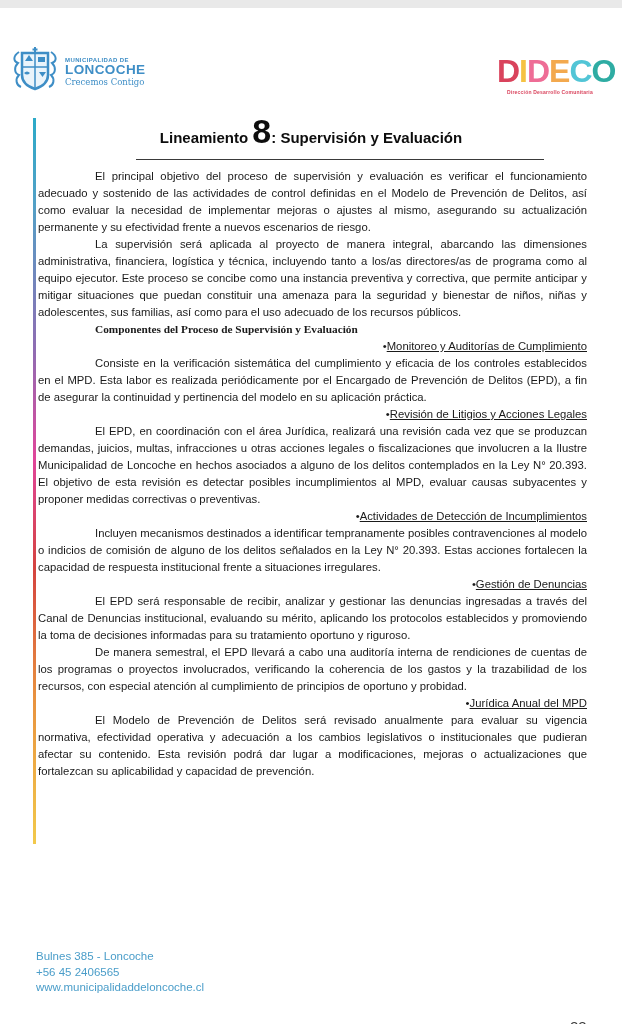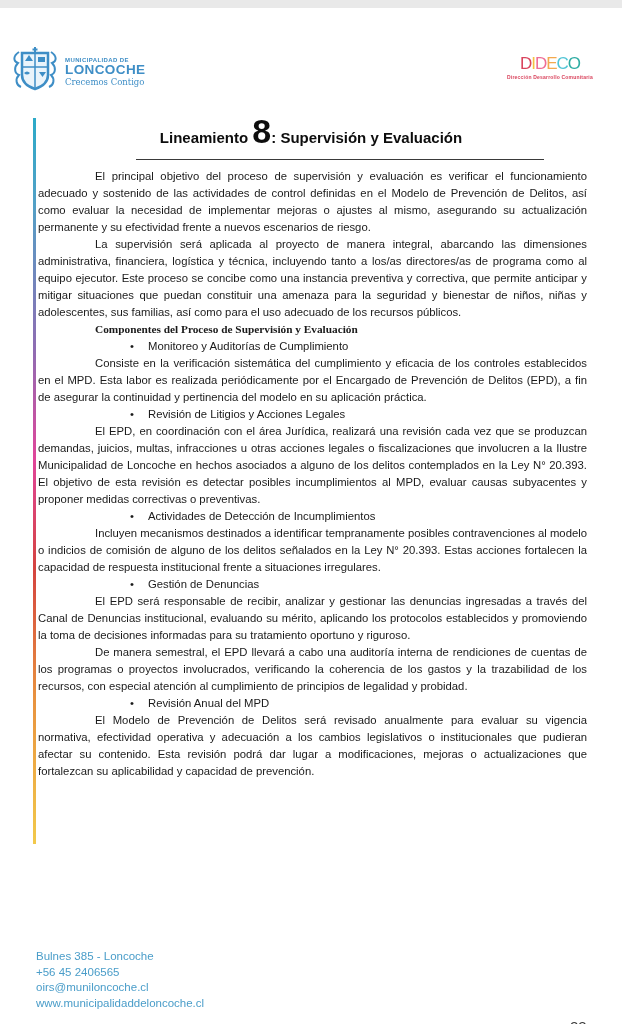--- a/index.html
+++ b/index.html
@@ -20,38 +20,38 @@
 
   
   .muni-logo { position:absolute; left:10px; top:37px; display:flex; align-items:center; gap:5px; }
   .muni-text { color:#3e8ec6; line-height:1.1; }
   .muni-small { font-size:6px; letter-spacing:.4px; font-weight:bold; }
   .muni-name { font-size:13.5px; font-weight:bold; letter-spacing:.4px; }
   .muni-tag { font-family:"DejaVu Serif", serif; font-size:8.5px; }
 
   
   .dideco { position:absolute; left:497px; top:47px; width:106px; text-align:center; }
-  .dideco-word { font-size:17px; font-weight:400; letter-spacing:-1px; line-height:1;text-align:center; }
+  .dideco-word { font-size:32px; font-weight:700; letter-spacing:-1px; line-height:1;text-align:center; }
   .dideco-sub { font-size:5px; font-weight:bold; color:#d9435c; margin-top:2px; letter-spacing:.2px; }
 
   
   .title { position:absolute; top:104px; left:0; width:100%; text-align:center;
            font-size:15px; font-weight:bold; color:#0d0d0d; }
   .big8 { font-size:34px; font-weight:bold; }
   .title-rule { position:absolute; top:151px; left:136px; width:408px;
                 border-top:1.5px solid #3a3a3a; }
 
   
   .content {
     position:absolute; top:160px; left:38px; width:549px;
     font-size:11.3px; line-height:17px; text-align:justify;
   }
   .para { text-indent:57px; }
   .heading { text-indent:57px; font-weight:bold; text-align:left;font-family:Liberation Serif, serif; }
-  .bullet { margin-left:92px; text-align:left; }
+  .bullet { margin-left:92px; text-align:right;text-decoration:underline; }
   .bullet::before { content:"\2022"; display:inline-block; width:18px; }
 
   
   .footer { position:absolute; left:36px; top:941px; font-size:11.5px;
             line-height:15.5px; color:#4a9dc9; }
   .page-num { position:absolute; left:570px; top:1010px; font-size:15px; color:#3a3a3a; }
 </style>
 </head>
 <body>
 
@@ -100,26 +100,25 @@
     <p class="para">La supervisión será aplicada al proyecto de manera integral, abarcando las dimensiones administrativa, financiera, logística y técnica, incluyendo tanto a los/as directores/as de programa como al equipo ejecutor. Este proceso se concibe como una instancia preventiva y correctiva, que permite anticipar y mitigar situaciones que puedan constituir una amenaza para la seguridad y bienestar de niños, niñas y adolescentes, sus familias, así como para el uso adecuado de los recursos públicos.</p>
     <p class="heading">Componentes del Proceso de Supervisión y Evaluación</p>
     <p class="bullet">Monitoreo y Auditorías de Cumplimiento</p>
     <p class="para">Consiste en la verificación sistemática del cumplimiento y eficacia de los controles establecidos en el MPD. Esta labor es realizada periódicamente por el Encargado de Prevención de Delitos (EPD), a fin de asegurar la continuidad y pertinencia del modelo en su aplicación práctica.</p>
     <p class="bullet">Revisión de Litigios y Acciones Legales</p>
     <p class="para">El EPD, en coordinación con el área Jurídica, realizará una revisión cada vez que se produzcan demandas, juicios, multas, infracciones u otras acciones legales o fiscalizaciones que involucren a la Ilustre Municipalidad de Loncoche en hechos asociados a alguno de los delitos contemplados en la Ley N° 20.393. El objetivo de esta revisión es detectar posibles incumplimientos al MPD, evaluar causas subyacentes y proponer medidas correctivas o preventivas.</p>
     <p class="bullet">Actividades de Detección de Incumplimientos</p>
     <p class="para">Incluyen mecanismos destinados a identificar tempranamente posibles contravenciones al modelo o indicios de comisión de alguno de los delitos señalados en la Ley N° 20.393. Estas acciones fortalecen la capacidad de respuesta institucional frente a situaciones irregulares.</p>
     <p class="bullet">Gestión de Denuncias</p>
     <p class="para">El EPD será responsable de recibir, analizar y gestionar las denuncias ingresadas a través del Canal de Denuncias institucional, evaluando su mérito, aplicando los protocolos establecidos y promoviendo la toma de decisiones informadas para su tratamiento oportuno y riguroso.</p>
-    <p class="para">De manera semestral, el EPD llevará a cabo una auditoría interna de rendiciones de cuentas de los programas o proyectos involucrados, verificando la coherencia de los gastos y la trazabilidad de los recursos, con especial atención al cumplimiento de principios de legalidad y probidad.</p>
-    <p class="bullet">Revisión Anual del MPD</p>
+    <p class="para">De manera semestral, el EPD llevará a cabo una auditoría interna de rendiciones de cuentas de los programas o proyectos involucrados, verificando la coherencia de los gastos y la trazabilidad de los recursos, con especial atención al cumplimiento de principios de oportuno y probidad.</p>
+    <p class="bullet">Jurídica Anual del MPD</p>
     <p class="para">El Modelo de Prevención de Delitos será revisado anualmente para evaluar su vigencia normativa, efectividad operativa y adecuación a los cambios legislativos o institucionales que pudieran afectar su contenido. Esta revisión podrá dar lugar a modificaciones, mejoras o actualizaciones que fortalezcan su aplicabilidad y capacidad de prevención.</p>
   </div>
 
   <div class="footer">
     <div>Bulnes 385 - Loncoche</div>
     <div>+56 45 2406565</div>
-    <div>oirs@muniloncoche.cl</div>
     <div>www.municipalidaddeloncoche.cl</div>
   </div>
   <div class="page-num">23</div>
 
 </div>
 
 </body></html>

